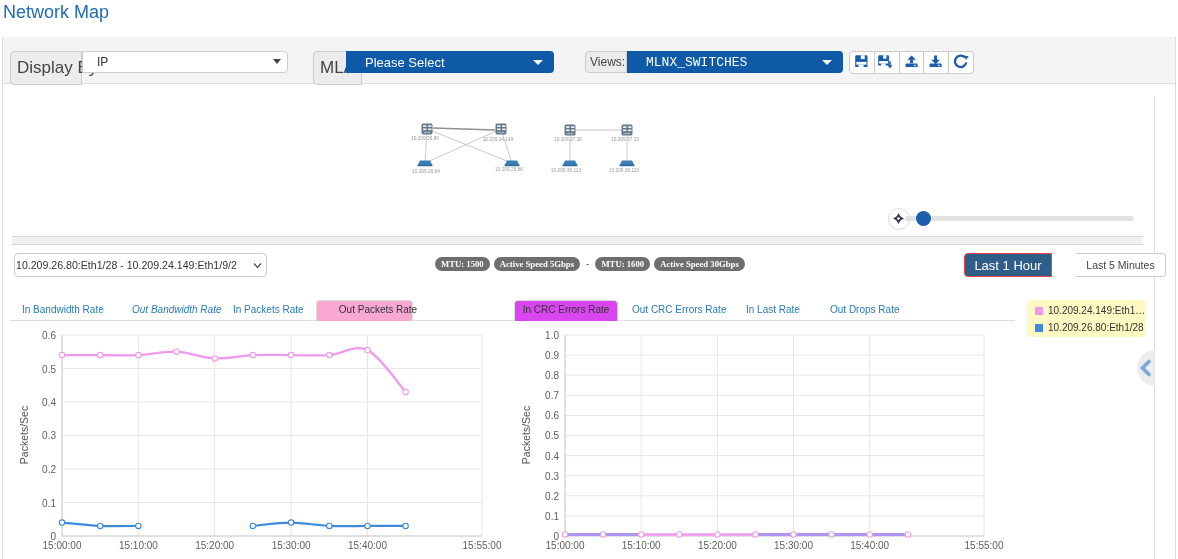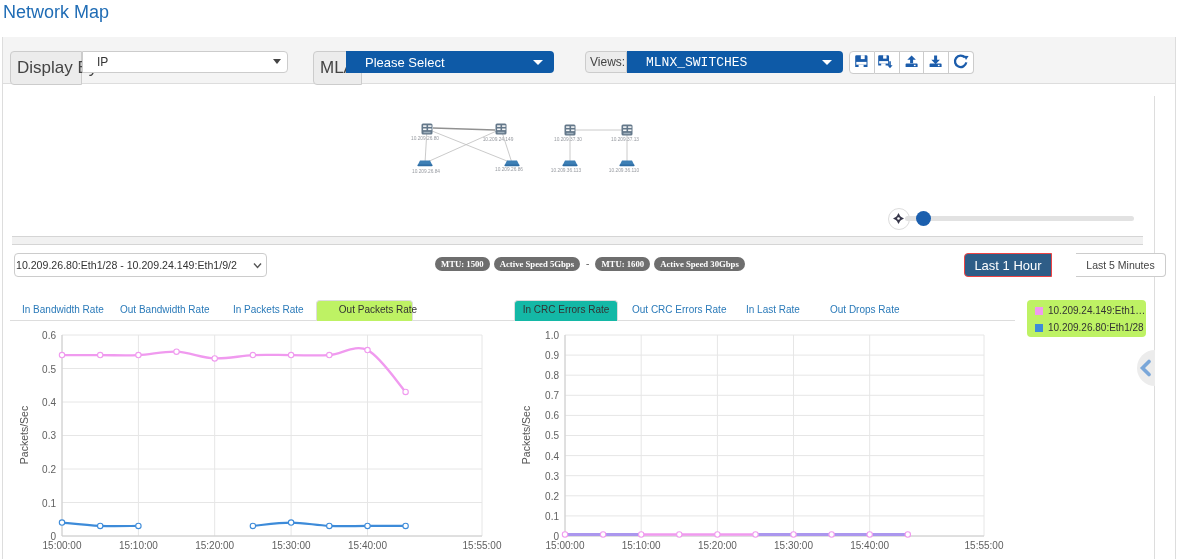--- a/index.html
+++ b/index.html
@@ -150,29 +150,29 @@
     <span style="font-size:10px;color:#666;font-weight:bold; padding:0 2px;">-</span>
     <span class="badge">MTU: 1600</span>
     <span class="badge">Active Speed 30Gbps</span>
 </div>
 
 <div class="abs" style="left:964px; top:253px; width:88px; height:24px; background:#2e5d87; border:1px solid #ef4444; border-radius:4px 0 0 4px; color:#fff; font-size:13px; display:flex; align-items:center; justify-content:center;">Last 1 Hour</div>
 <div class="abs" style="left:1052px; top:253px; width:90px; height:24px; background:#fff; border:1px solid #ccc; border-left:none; border-radius:0 4px 4px 0; color:#444; font-size:10.5px; display:flex; align-items:center; justify-content:center;margin-left:24px;">Last 5 Minutes</div>
 
 <div class="abs" style="left:10px; top:320px; width:1005px; height:1px; background:#ddd;"></div>
 <div class="tabtxt" style="left:22px; top:303.5px;">In Bandwidth Rate</div>
-<div class="tabtxt" style="left:120px; top:303.5px;">Out Bandwidth Rate</div>
+<div class="tabtxt" style="left:132px; top:303.5px;font-style:italic;">Out Bandwidth Rate</div>
 <div class="tabtxt" style="left:233px; top:303.5px;">In Packets Rate</div>
-<div class="abs" style="left:316px; top:300px; width:97px; height:20.5px; padding-bottom:2px; background:#bef264; border:1px solid #ddd; border-bottom:none; border-radius:4px 4px 0 0; font-size:10px; color:#333; display:flex; align-items:center; justify-content:center;padding-left:27px;">Out Packets Rate</div>
-<div class="abs" style="left:514px; top:300px; width:104px; height:20.5px; padding-bottom:2px; background:#14b8a6; border:1px solid #ddd; border-bottom:none; border-radius:4px 4px 0 0; font-size:10px; color:#333; display:flex; align-items:center; justify-content:center;">In CRC Errors Rate</div>
+<div class="abs" style="left:316px; top:300px; width:97px; height:20.5px; padding-bottom:2px; background:#f9a8d4; border:1px solid #ddd; border-bottom:none; border-radius:4px 4px 0 0; font-size:10px; color:#333; display:flex; align-items:center; justify-content:center;padding-left:27px;">Out Packets Rate</div>
+<div class="abs" style="left:514px; top:300px; width:104px; height:20.5px; padding-bottom:2px; background:#d946ef; border:1px solid #ddd; border-bottom:none; border-radius:4px 4px 0 0; font-size:10px; color:#333; display:flex; align-items:center; justify-content:center;">In CRC Errors Rate</div>
 <div class="tabtxt" style="left:632px; top:303.5px;">Out CRC Errors Rate</div>
 <div class="tabtxt" style="left:746px; top:303.5px;">In Last Rate</div>
 <div class="tabtxt" style="left:830px; top:303.5px;">Out Drops Rate</div>
 
-<div class="abs" style="left:1027px; top:300px; width:119px; height:37px; background:#bef264; border-radius:4px; font-size:10px; color:#333; padding:2px 0 0 8px; line-height:17px;">
+<div class="abs" style="left:1027px; top:300px; width:119px; height:37px; background:#fef9c3; border-radius:4px; font-size:10px; color:#333; padding:2px 0 0 8px; line-height:17px;">
 <div style="display:flex; align-items:center;"><span style="width:8px;height:8px;background:#f09aef;margin-right:5px;"></span>10.209.24.149:Eth1…</div>
 <div style="display:flex; align-items:center;"><span style="width:8px;height:8px;background:#3d8bd9;margin-right:5px;"></span>10.209.26.80:Eth1/28</div>
 </div>
 
 <svg class="abs" style="left:0; top:325px;" width="1155" height="234" viewBox="0 0 1155 234">
 <line x1="62.0" y1="211.0" x2="482.0" y2="211.0" stroke="#e6e6e6" stroke-width="1"></line>
     <line x1="62.0" y1="177.5" x2="482.0" y2="177.5" stroke="#e6e6e6" stroke-width="1"></line>
     <line x1="62.0" y1="144.0" x2="482.0" y2="144.0" stroke="#e6e6e6" stroke-width="1"></line>
     <line x1="62.0" y1="110.5" x2="482.0" y2="110.5" stroke="#e6e6e6" stroke-width="1"></line>
     <line x1="62.0" y1="77.0" x2="482.0" y2="77.0" stroke="#e6e6e6" stroke-width="1"></line>

